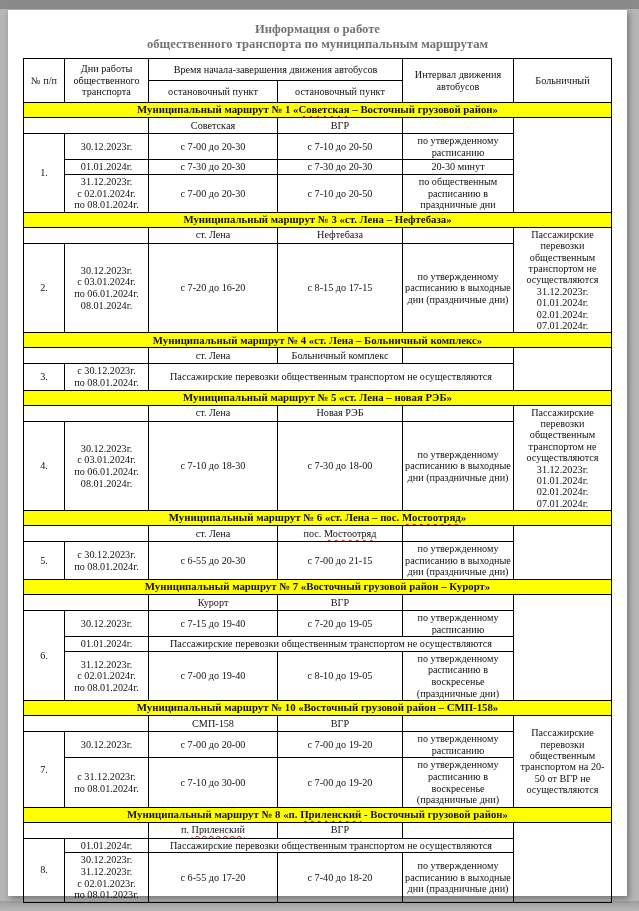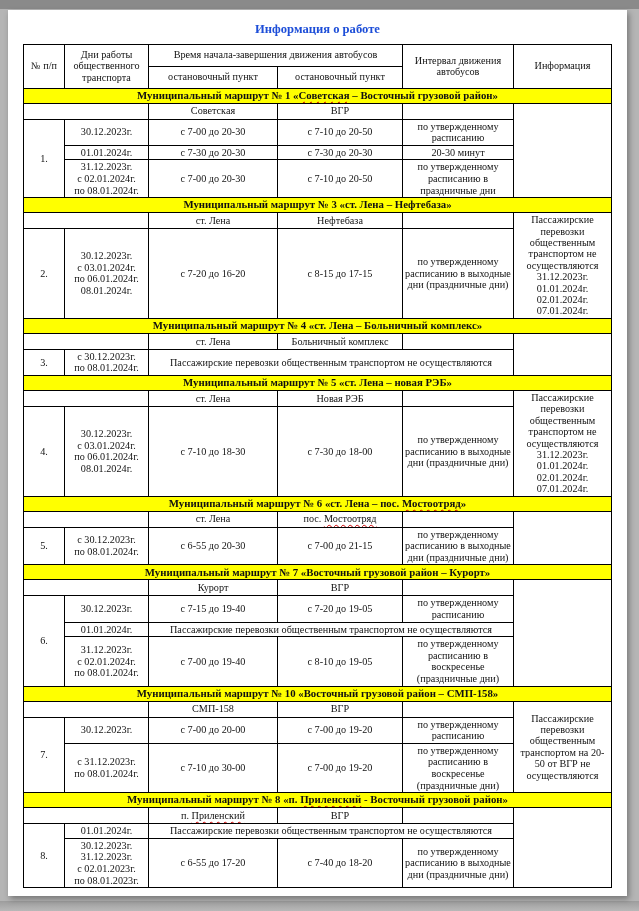--- a/index.html
+++ b/index.html
@@ -9,21 +9,21 @@
     font-family:"Liberation Serif","DejaVu Serif",serif;
   }
   .top-band{position:absolute;left:0;top:0;width:639px;height:9px;background:#8a8a8a;}
   .bottom-band{position:absolute;left:0;bottom:0;width:639px;height:10px;
     background:linear-gradient(#9d9d9d,#b8b8b8);}
   .page{
     position:absolute;left:8px;top:10px;width:619px;height:886px;
     background:#ffffff;box-shadow:2px 3px 6px rgba(0,0,0,0.35);
   }
   .title{margin-top:12px;text-align:center;font-weight:bold;
-    font-size:12.6px;line-height:14.6px;color:#1d4ed8;}
+    font-size:12.6px;line-height:14.6px;color:#737373;}
   table{
     border-collapse:collapse;table-layout:fixed;
     width:588px;margin:7px 0 0 15px;
     font-size:10.2px;line-height:11.6px;color:#111;
     border:1.5px solid #000;
   }
   th,td{
     border:1px solid #000;
     padding:1px 2px;
     text-align:center;vertical-align:middle;
@@ -47,38 +47,39 @@
 </style>
 </head>
 <body>
 
 <div class="top-band"></div>
 <div class="bottom-band"></div>
 
 <div class="page">
   <div class="title">
     <div>Информация о работе</div>
+    <div>общественного транспорта по муниципальным маршрутам</div>
   </div>
 
   <table>
     <colgroup>
       <col style="width:41px">
         <col style="width:84px">
         <col style="width:129px">
       <col style="width:125px">
         <col style="width:111px">
         <col style="width:98px">
     </colgroup>
     <thead>
       <tr>
         <th rowspan="2">№ п/п</th>
         <th rowspan="2">Дни работы общественного транспорта</th>
         <th colspan="2">Время начала-завершения движения автобусов</th>
         <th rowspan="2">Интервал движения автобусов</th>
-        <th rowspan="2">Информация</th>
+        <th rowspan="2">Больничный</th>
       </tr>
       <tr>
         <th>остановочный пункт</th>
         <th>остановочный пункт</th>
       </tr>
     </thead>
     <tbody id="table-body">
         <tr class="banner">
           <td colspan="6"><span>Муниципальный маршрут № 1 «</span><span class="sq">Советская</span><span> – Восточный грузовой район»</span></td>
         </tr>
@@ -99,21 +100,21 @@
         <tr>
           <td>01.01.2024г.</td>
           <td>с 7-30 до 20-30</td>
           <td>с 7-30 до 20-30</td>
           <td>20-30 минут</td>
         </tr>
         <tr>
           <td>31.12.2023г.<br>с 02.01.2024г.<br>по 08.01.2024г.</td>
           <td>с 7-00 до 20-30</td>
           <td>с 7-10 до 20-50</td>
-          <td>по утвержденному расписанию в праздничные дни</td>
+          <td>по общественным расписанию в праздничные дни</td>
         </tr>
         <tr class="banner">
           <td colspan="6"><span>Муниципальный маршрут № 3 «ст. Лена – Нефтебаза»</span></td>
         </tr>
         <tr class="stops">
           <td colspan="2"></td>
           <td><span>ст. Лена</span></td>
           <td><span>Нефтебаза</span></td>
           <td></td>
           <td class="note" rowspan="2">Пассажирские перевозки общественным транспортом не осуществляются<br>31.12.2023г.<br>01.01.2024г.<br>02.01.2024г.<br>07.01.2024г.</td>

